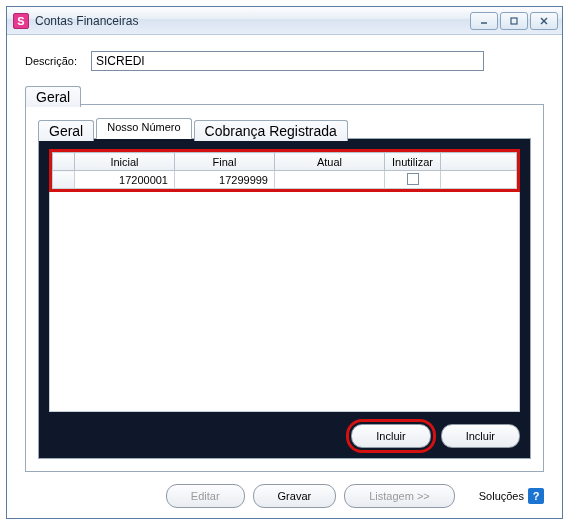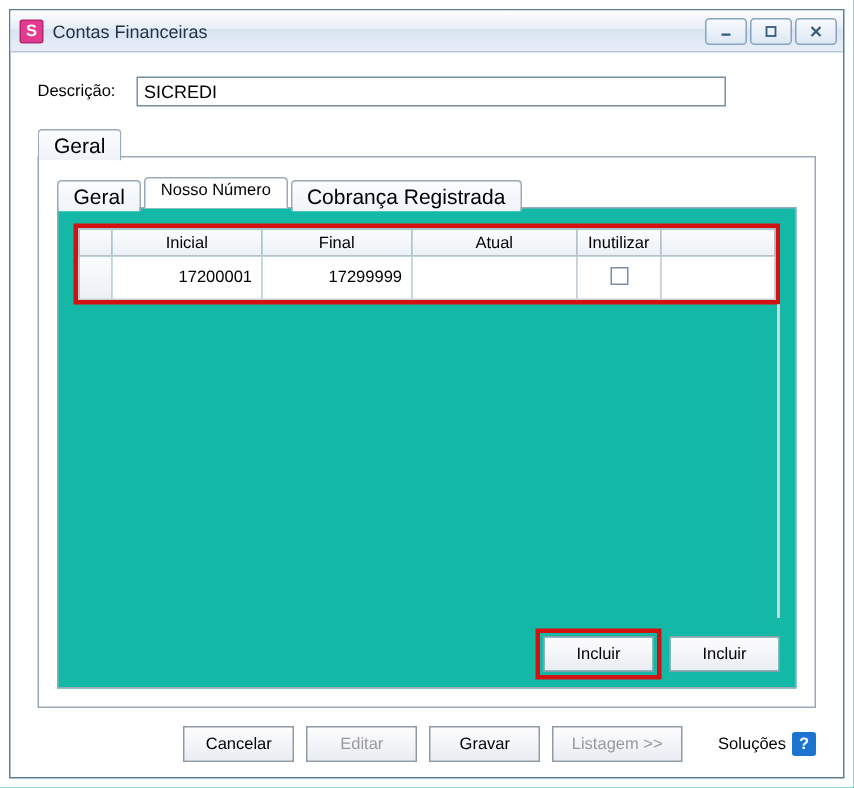--- a/index.html
+++ b/index.html
@@ -109,23 +109,23 @@
     background:#fff;
     flex:1;
     padding: 12px 12px 12px 12px;
     display:flex; flex-direction:column;
   }
 
   
   .tabs-inner { flex:1; display:flex; flex-direction:column; }
   .innerpanel {
     border:1px solid #9aa9b8;
-    background:#14b8a6; flex:1;
+    background:#0f172a; flex:1;
     padding: 10px;
-    display:flex; flex-direction:column;align-items:flex-end;
+    display:flex; flex-direction:column;
   }
 
   
   .gridwrap {
     border: 3px solid #d31111;
     padding:0;
   }
   table.grid {
     border-collapse: collapse;
     width: 100%;
@@ -134,21 +134,21 @@
   table.grid th {
     background: linear-gradient(#fbfcfd,#ecf0f5);
     border: 1px solid #b7c2cd;
     font-weight: normal;
     height: 18px;
     padding: 1px 4px;
     text-align: center;
   }
   table.grid td {
     border: 1px solid #c8d0d8;
-    height: 29px;
+    height: 18px;
     padding: 1px 6px;
     text-align: right;
     background:#fff;
   }
   table.grid td.center { text-align:center; }
   .gridspacer {
     flex:1;
     border:1px solid #c8d0d8;
     border-top:none;
     background:#fff;
@@ -163,24 +163,24 @@
   .col-rest { width:auto; }
 
   .incl-excl {
     display:flex; justify-content:flex-end; gap:10px;
     margin-top:12px;
   }
   .btn {
     min-width:74px; height:24px;
     border:1px solid #8e9aa6;
     background:linear-gradient(#fdfdfe,#e9edf2);
-    padding: 2px 12px;
+    padding: 2px 24px;
     font-family:inherit; font-size:11px;
     cursor:pointer;
-    border-radius:0;
+    border-radius:11px;
   }
   .btn.disabled {
     color:#9a9a9a;
   }
   .btn.highlight {
     outline: 3px solid #d31111;
     outline-offset: 2px;
   }
 
   .bottombar {
@@ -290,21 +290,20 @@
               <button class="btn">Incluir</button>
             </div>
 
           </div>
         </div>
 
       </div>
     </div>
 
     <div class="bottombar">
-      <button class="btn">Cancelar</button>
       <button class="btn disabled">Editar</button>
       <button class="btn">Gravar</button>
       <button class="btn disabled">Listagem &gt;&gt;</button>
       <div class="solucoes">
         <span>Soluções</span>
         <span class="helpicon">?</span>
       </div>
     </div>
 
   </div>

